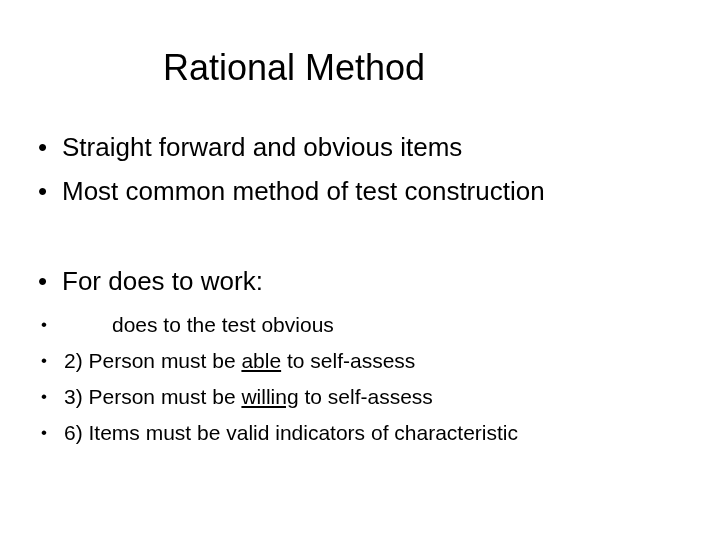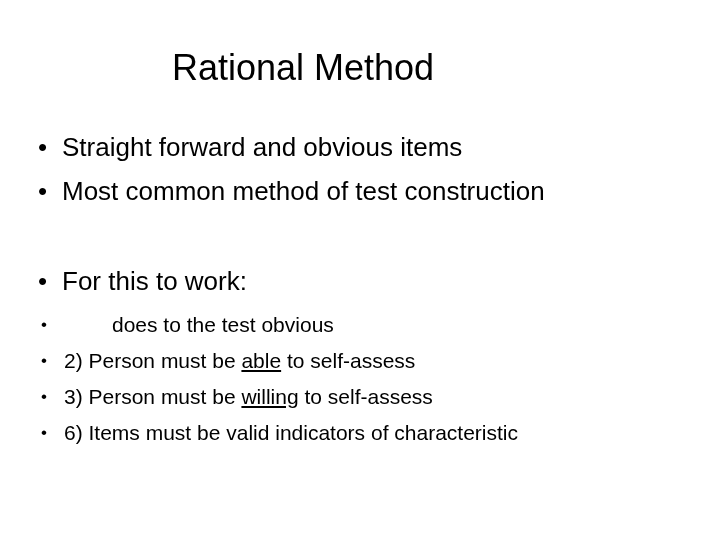--- a/index.html
+++ b/index.html
@@ -18,21 +18,21 @@
     position: relative;
     width: 720px;
     height: 540px;
     background: #ffffff;
     box-sizing: border-box;
   }
 
   
   .slide-title {
     position: absolute;
-    left: 13px;
+    left: 4px;
     top: 46px;
     width: 580px;
     text-align: center;
     font-size: 36px;
     line-height: 44px;
     font-weight: normal;
     letter-spacing: 0px;
     color: #000000;
     white-space: nowrap;
   }
@@ -127,21 +127,21 @@
 
     <div class="l1-item">
       <span class="l1-bullet">•</span>
       <span class="l1-text">Most common method of test construction</span>
     </div>
 
     <div class="group-gap"></div>
 
     <div class="l1-item">
       <span class="l1-bullet">•</span>
-      <span class="l1-text">For this to work:</span>
+      <span class="l1-text">For does to work:</span>
     </div>
 
     <div class="l2-list">
 
       <div class="l2-item">
         <span class="l2-bullet">•</span>
         <span class="l2-text">
           <span class="wrap-line">does to the test obvious</span>
         </span>
       </div>

